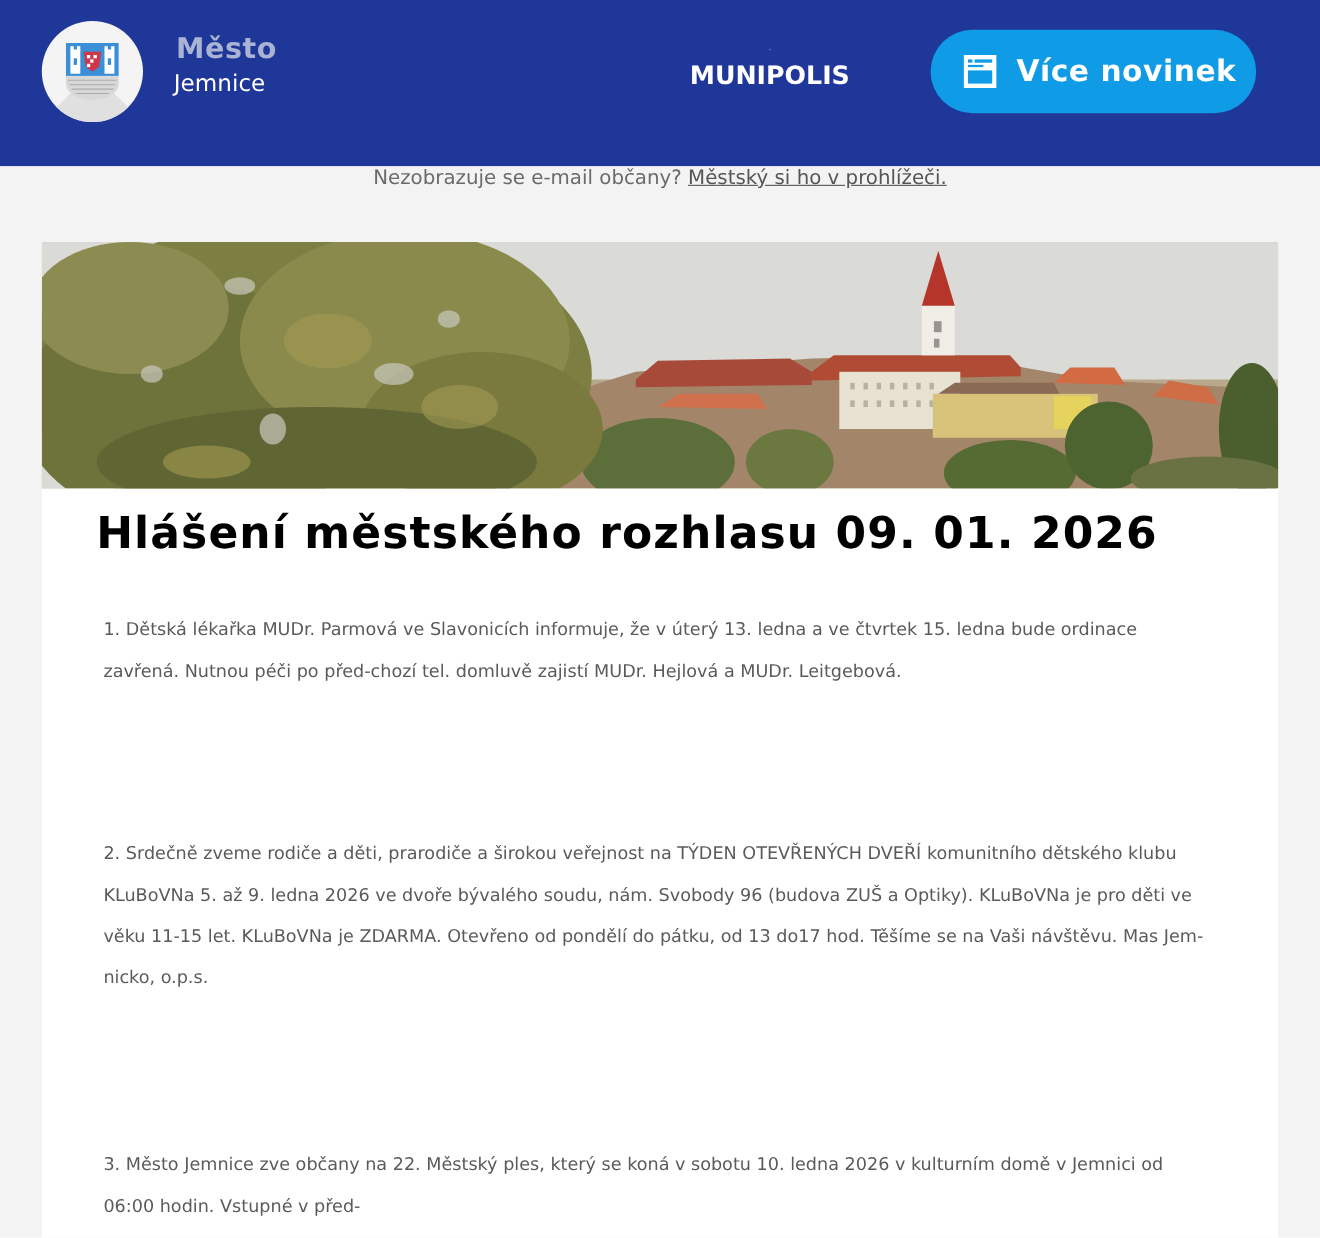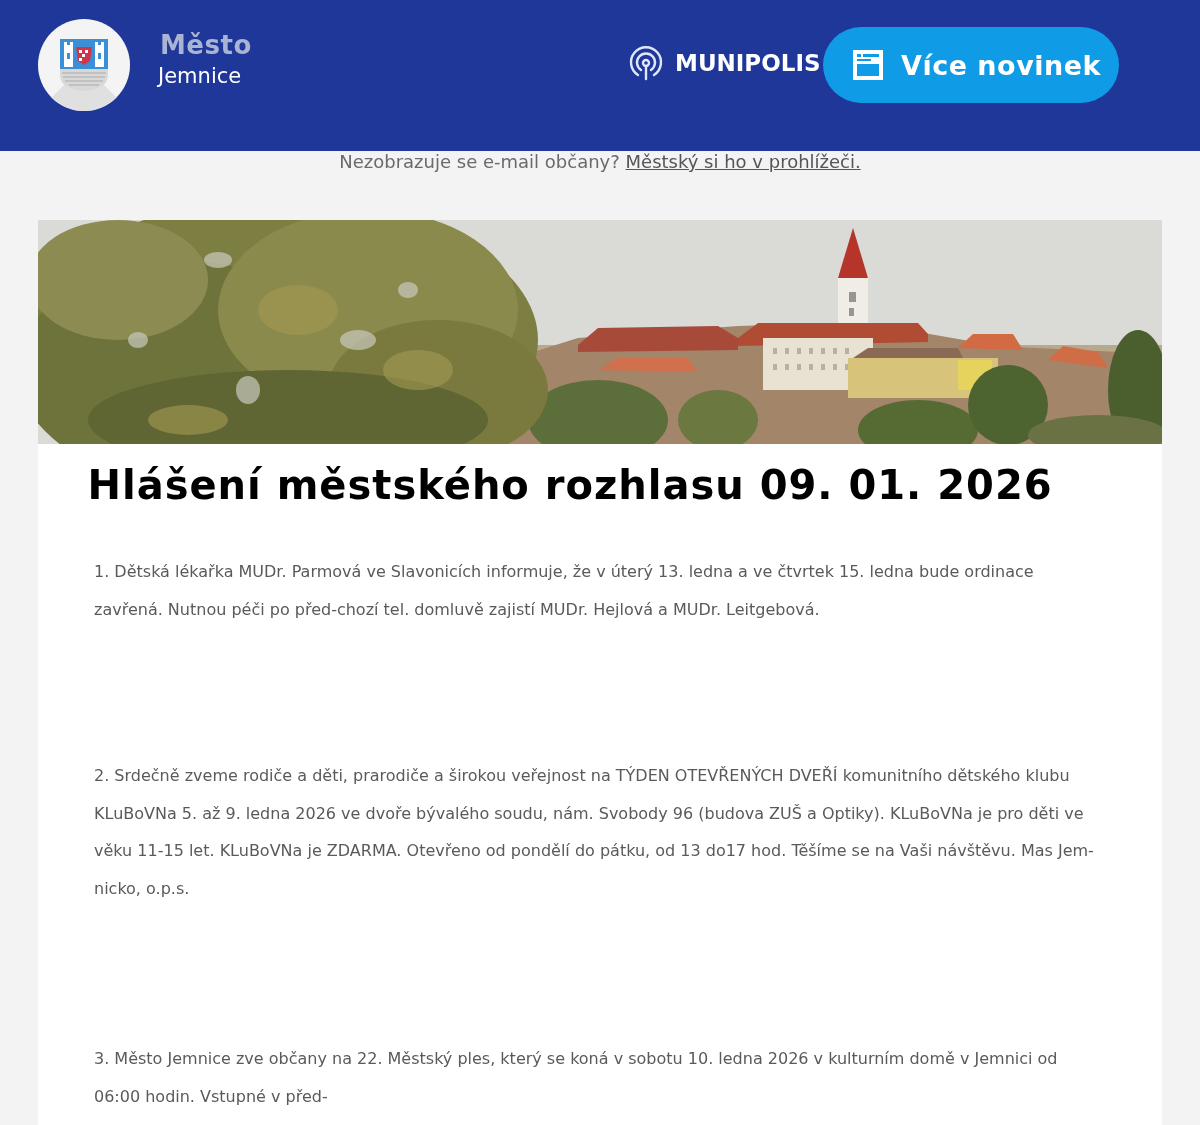--- a/index.html
+++ b/index.html
@@ -28,24 +28,24 @@
       font-size: 26px; font-weight: bold; color: #a9b3d4;
       letter-spacing: 0.5px;
     }
     .brand-bottom {
       position: absolute; left: 158px; top: 64px;
       font-size: 21px; color: #ffffff;
     }
     .munipolis {
       position: absolute; left: 627px; top: 44px; height: 38px;
       display: flex; align-items: center; gap: 10px;
-      color: #ffffff; font-weight: bold; font-size: 23px; letter-spacing: 0px;
+      color: #ffffff; font-weight: bold; font-size: 23px; letter-spacing: 0px; flex-direction: column;
     }
     .more-btn {
-      position: absolute; left: 823px; top: 27px; width: 296px; height: 76px;
+      position: absolute; left: 846px; top: 27px; width: 296px; height: 76px;
       border-radius: 38px; background: #0f9be6;
       display: flex; align-items: center; padding-left: 30px; gap: 18px;
       color: #ffffff; font-weight: bold; font-size: 27px; letter-spacing: 0.5px;
       cursor: pointer;
     }
     .notice {
       position: absolute; left: 0; top: 151px; width: 1200px; text-align: center;
       font-size: 18px; color: #6a6a6a;
     }
     .notice a { color: #555555; text-decoration: underline; cursor: pointer; }

